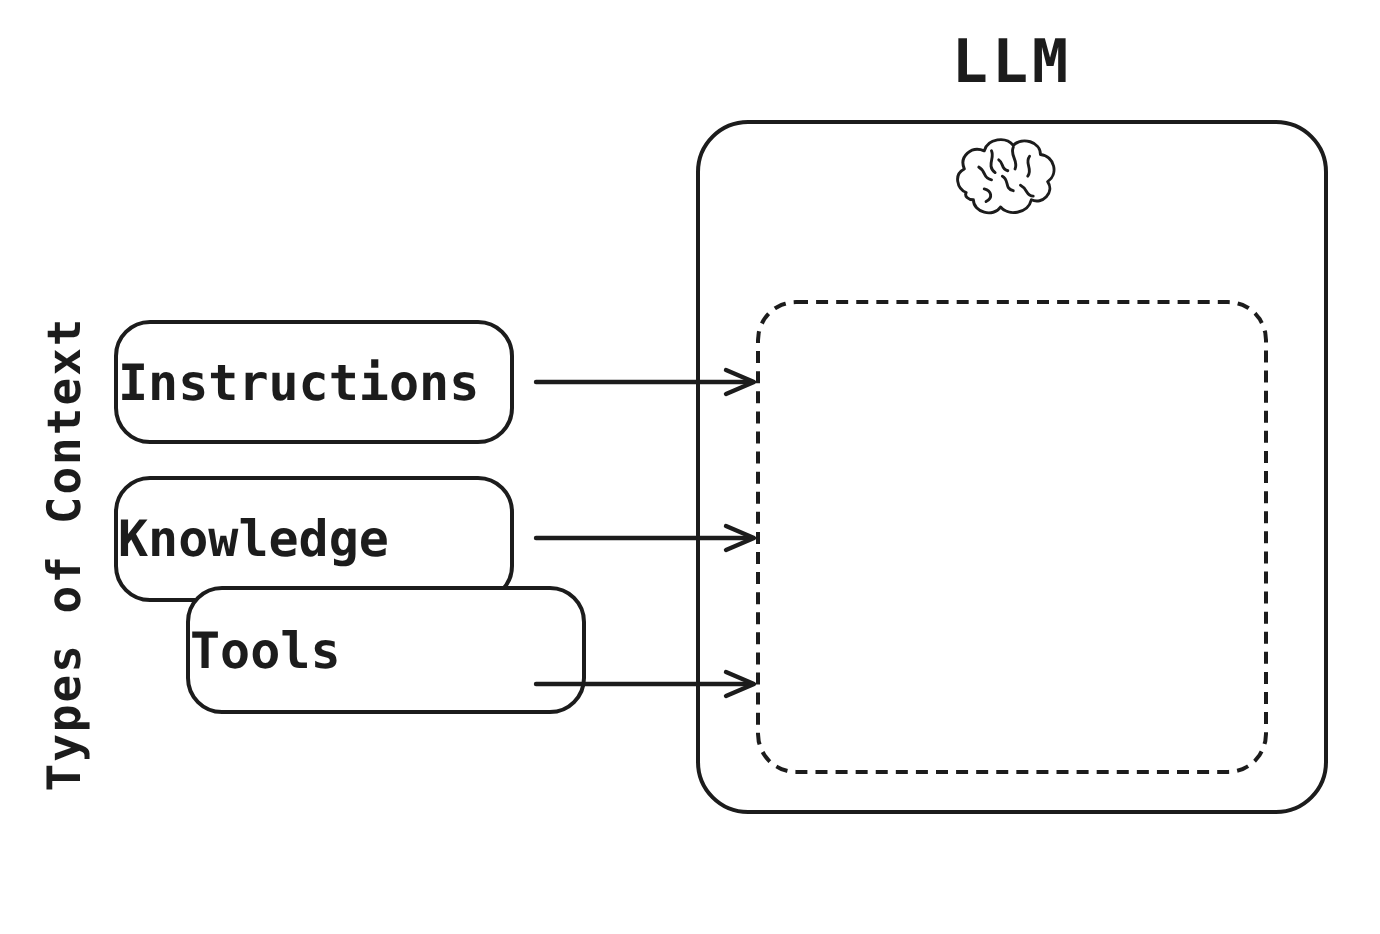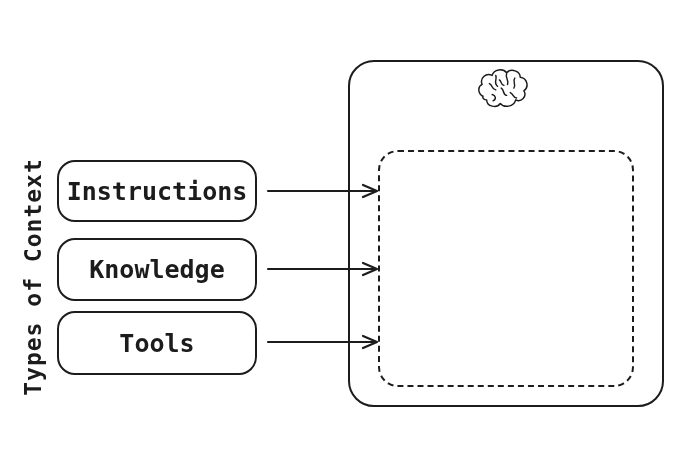--- a/index.html
+++ b/index.html
@@ -34,28 +34,28 @@
   
   .ctx-box {
     position: absolute;
     left: 57px;
     width: 200px;
     border: 2.5px solid #1c1c1c;
     border-radius: 18px;
     background: #ffffff;
     display: flex;
     align-items: center;
-    justify-content: center;
+    justify-content: flex-start;
     font-size: 25px;
     font-weight: bold;
     box-sizing: border-box;
   }
   .ctx-box.b1 { top: 160px; height: 62px; }
   .ctx-box.b2 { top: 238px; height: 63px; }
-  .ctx-box.b3 { top: 311px; height: 64px; }
+  .ctx-box.b3 { top: 293px; height: 64px; margin-left: 36px; }
   
   .llm-box {
     position: absolute;
     left: 348px;
     top: 60px;
     width: 316px;
     height: 347px;
     border: 2.5px solid #1c1c1c;
     border-radius: 26px;
     background: #ffffff;
@@ -117,20 +117,21 @@
   <div class="ctx-box b1">
     <span>Instructions</span>
   </div>
   <div class="ctx-box b2">
     <span>Knowledge</span>
   </div>
   <div class="ctx-box b3">
     <span>Tools</span>
   </div>
 
+  <div class="llm-title">LLM</div>
 
   <div class="llm-box"></div>
 
   <svg class="brain" viewBox="0 0 64 52" fill="none" stroke="#1c1c1c" stroke-width="1.6" stroke-linecap="round" stroke-linejoin="round">
     <path d="M10 34 C 5 32, 3 24, 9 21 C 6 14, 13 8, 20 11
              C 22 4, 32 3, 36 8 C 41 3, 51 6, 51 13
              C 59 14, 61 24, 55 28 C 59 34, 52 41, 46 38
              C 44 46, 33 47, 29 42 C 25 48, 14 45, 14 38
              C 11 38, 9 36, 10 34 Z"></path>
     <path d="M24 11 C 26 15, 21 19, 26 23"></path>

